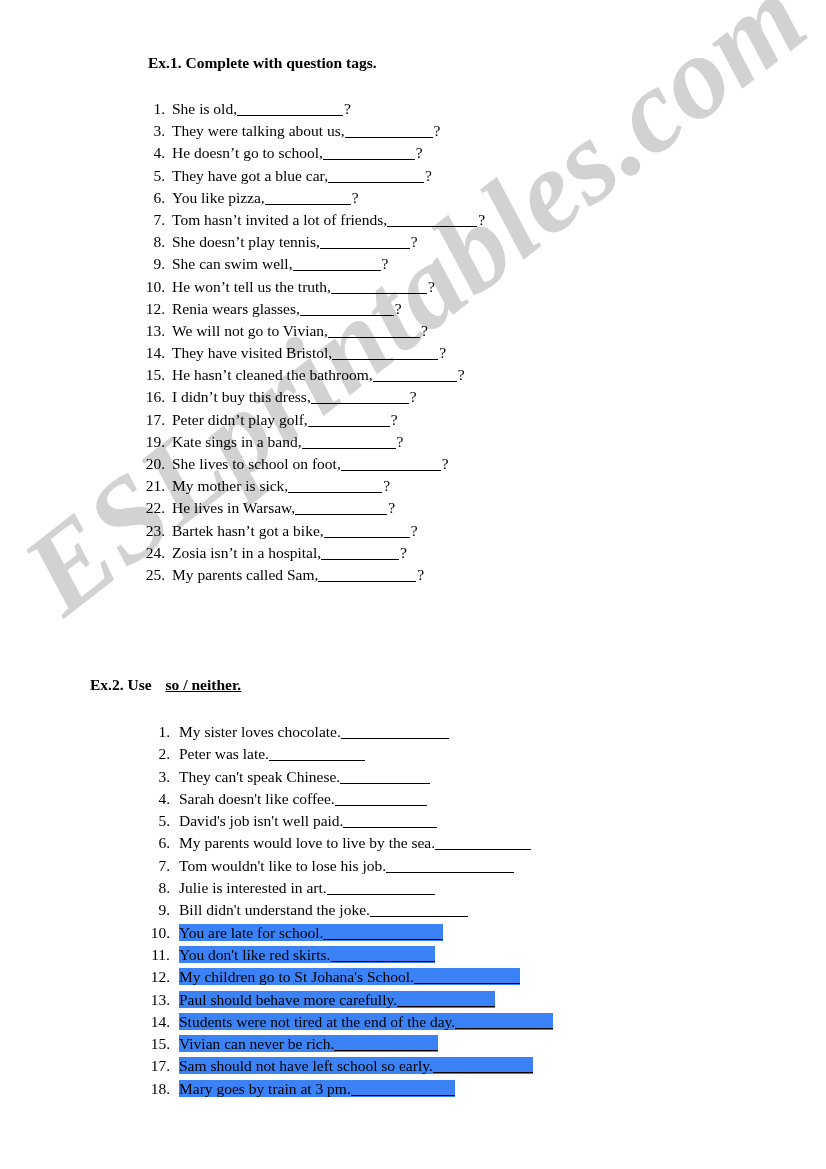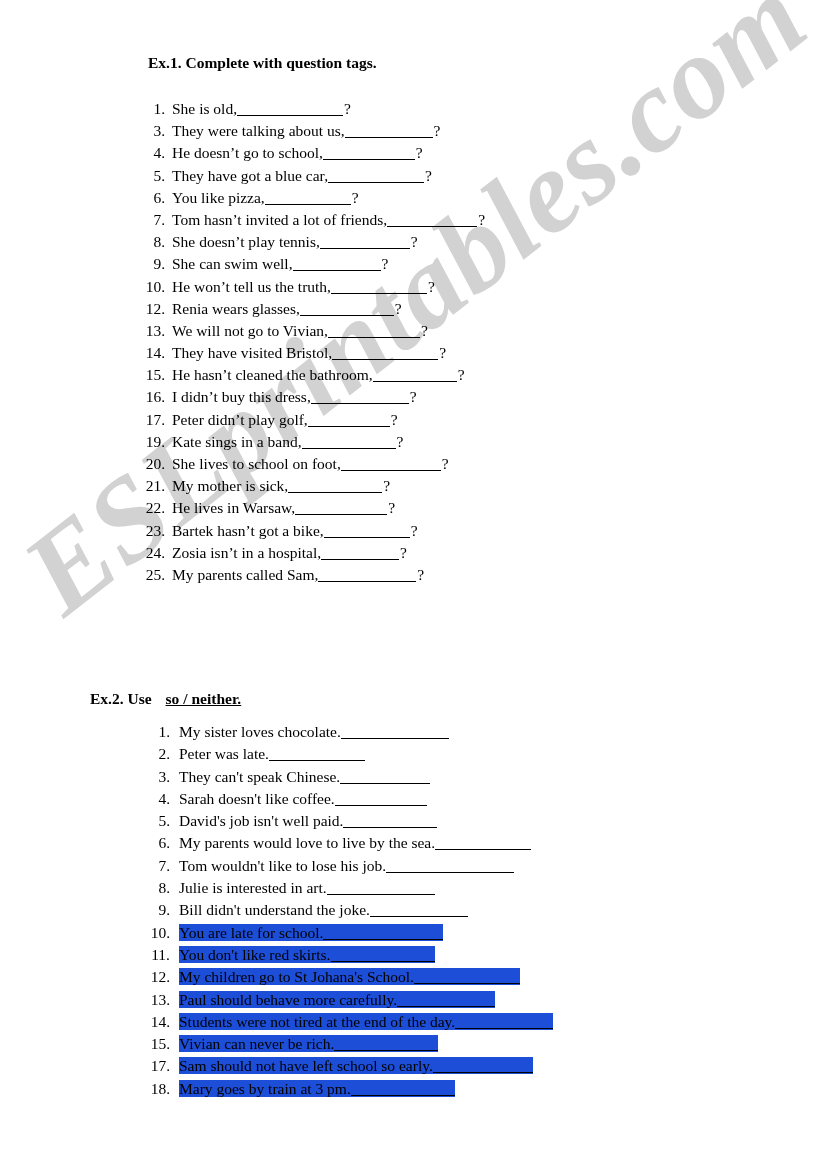--- a/index.html
+++ b/index.html
@@ -43,21 +43,21 @@
   }
 
   
   .ex-heading {
     position: absolute;
     font-size: 15.5px;
     font-weight: bold;
     white-space: nowrap;
   }
   .ex1-heading { left: 148px; top: 54px; }
-  .ex2-heading { left: 90px; top: 676px; margin-top: 14px; }
+  .ex2-heading { left: 90px; top: 676px; }
   .ex2-heading .use-label { margin-right: 14px; }
   .ex2-heading .underlined { text-decoration: underline; }
 
   
   .ex-list {
     position: absolute;
     list-style: none;
     margin: 0;
     padding: 0;
     font-size: 15.5px;
@@ -91,21 +91,21 @@
   .blank {
     display: inline-block;
     border-bottom: 1.3px solid #000;
     height: 13px;
     vertical-align: -2px;
   }
   .qmark { margin-left: 1px; }
 
   
   .hl {
-    background: #1d4ed8;
+    background: #3b82f6;
   }
 </style>
 </head>
 <body>
 
 <div class="page">
 
   <div class="watermark">ESLprintables.com</div>
 
   <div class="content">

